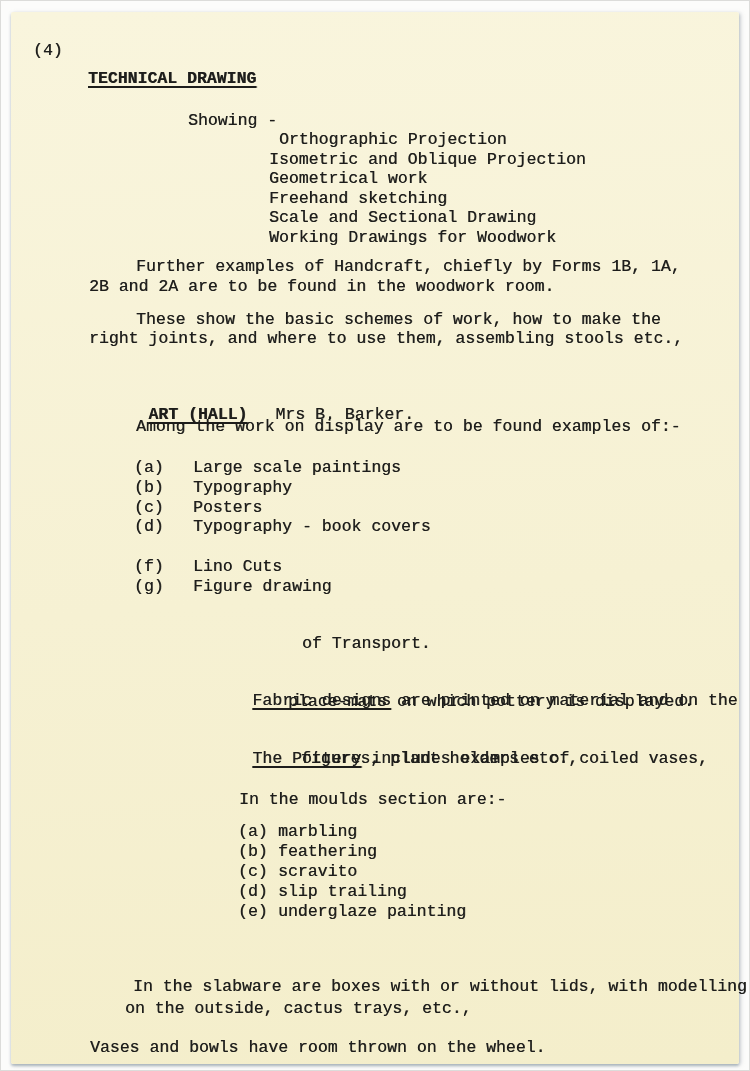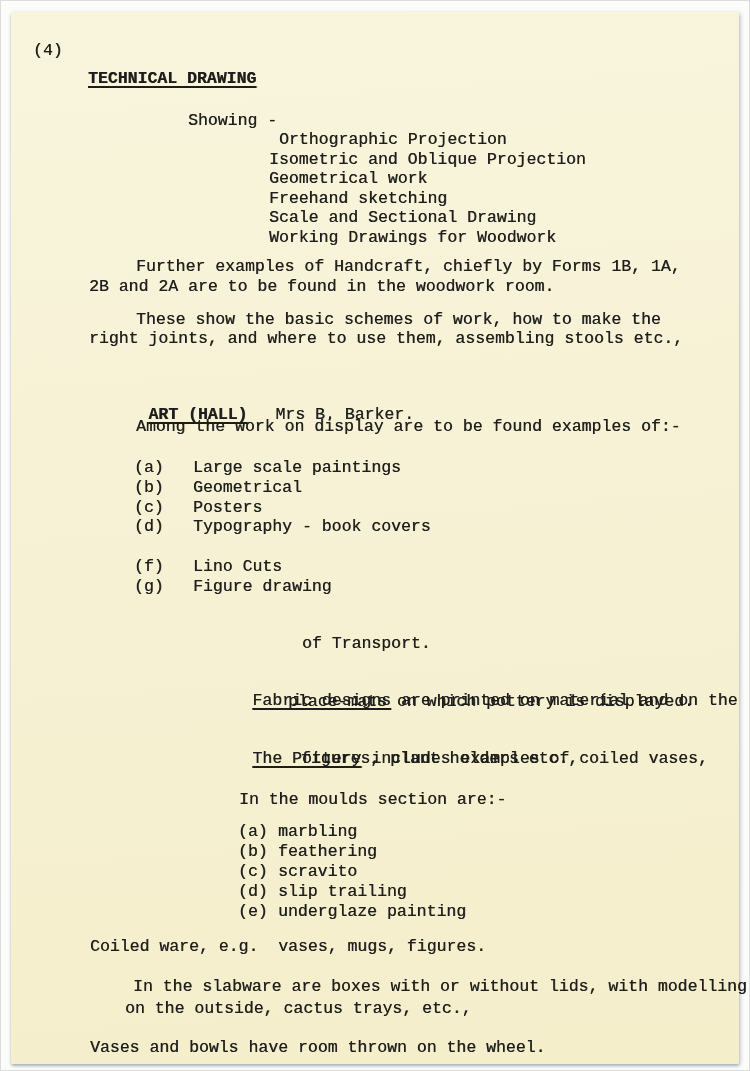--- a/index.html
+++ b/index.html
@@ -56,21 +56,21 @@
     <div class="line" style="left:125px; top:298px;">These show the basic schemes of work, how to make the</div>
     <div class="line" style="left:78px;  top:317px;">right joints, and where to use them, assembling stools etc.,</div>
 
     <div class="line" style="left:78px; top:374px;">
       <span class="u b">ART (HALL)</span><span class="sp3"></span><span>Mrs B. Barker.</span>
     </div>
 
     <div class="line" style="left:125px; top:405px;">Among the work on display are to be found examples of:-</div>
 
     <div class="line" style="left:123px; top:446px;"><span class="lbl lbl-w59">(a)</span><span>Large scale paintings</span></div>
-    <div class="line" style="left:123px; top:466px;"><span class="lbl lbl-w59">(b)</span><span>Geometrical</span></div>
+    <div class="line" style="left:123px; top:466px;"><span class="lbl lbl-w59">(b)</span><span>Typography</span></div>
     <div class="line" style="left:123px; top:486px;"><span class="lbl lbl-w59">(c)</span><span>Posters</span></div>
     <div class="line" style="left:123px; top:505px;"><span class="lbl lbl-w59">(d)</span><span>Typography - book covers</span></div>
     <div class="line" style="left:123px; top:545px;"><span class="lbl lbl-w59">(f)</span><span>Lino Cuts</span></div>
     <div class="line" style="left:123px; top:565px;"><span class="lbl lbl-w59">(g)</span><span>Figure drawing</span></div>
 
     <div class="line" style="left:291px; top:622px;">of Transport.</div>
 
     <div class="line" style="left:182px; top:660px;">
       <span class="u">Fabric designs</span><span> are printed on material and on the</span>
     </div>
@@ -82,21 +82,20 @@
     <div class="line" style="left:290px; top:737px;">figures, plant holders etc.,</div>
 
     <div class="line" style="left:228px; top:778px;">In the moulds section are:-</div>
 
     <div class="line" style="left:227px; top:810px;"><span class="lbl lbl-w40">(a)</span><span>marbling</span></div>
     <div class="line" style="left:227px; top:830px;"><span class="lbl lbl-w40">(b)</span><span>feathering</span></div>
     <div class="line" style="left:227px; top:850px;"><span class="lbl lbl-w40">(c)</span><span>scravito</span></div>
     <div class="line" style="left:227px; top:870px;"><span class="lbl lbl-w40">(d)</span><span>slip trailing</span></div>
     <div class="line" style="left:227px; top:890px;"><span class="lbl lbl-w40">(e)</span><span>underglaze painting</span></div>
 
-    <div class="line" style="left:79px; top:925px;">Coiled ware, e.g.  vases, mugs, figures.</div>
 
     <div class="line" style="left:78px;  top:965px;margin-left:44px;">In the slabware are boxes with or without lids, with modelling</div>
     <div class="line" style="left:114px; top:987px;">on the outside, cactus trays, etc.,</div>
 
     <div class="line" style="left:79px; top:1026px;">Vases and bowls have room thrown on the wheel.</div>
 
   </div>
 </div>
 
 </body></html>

